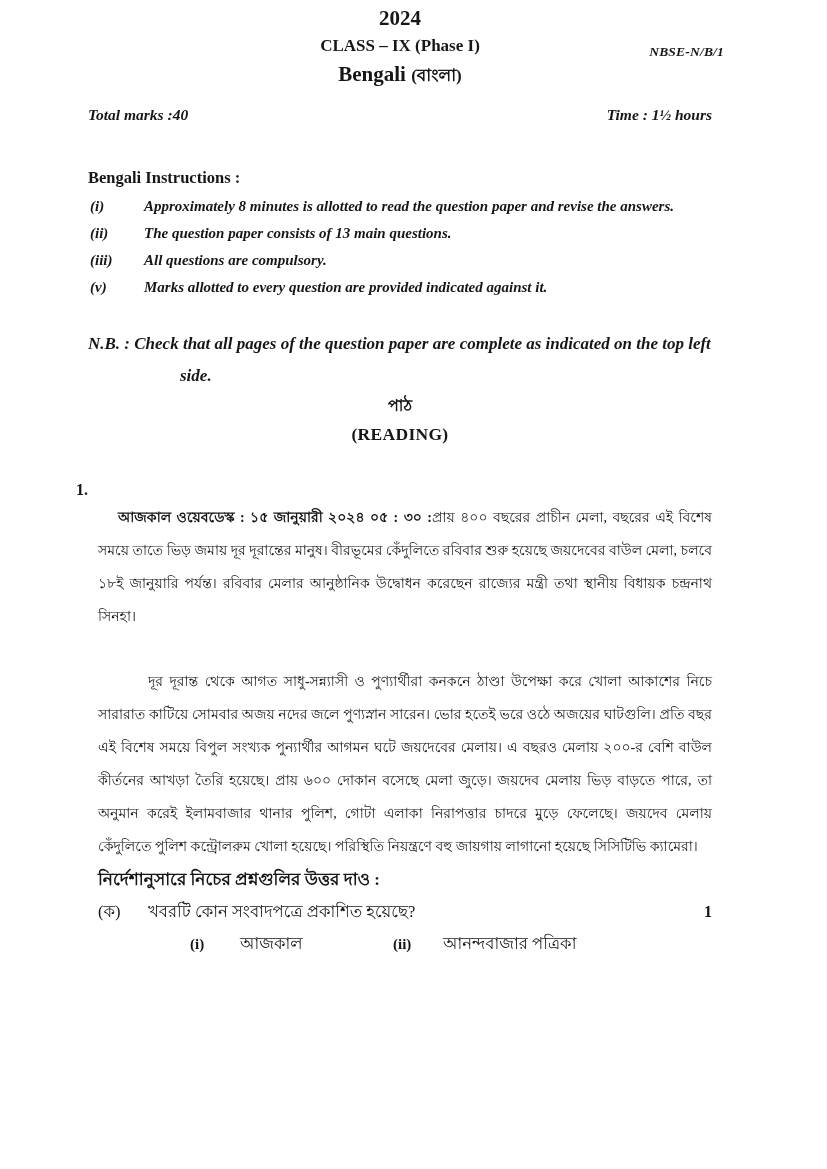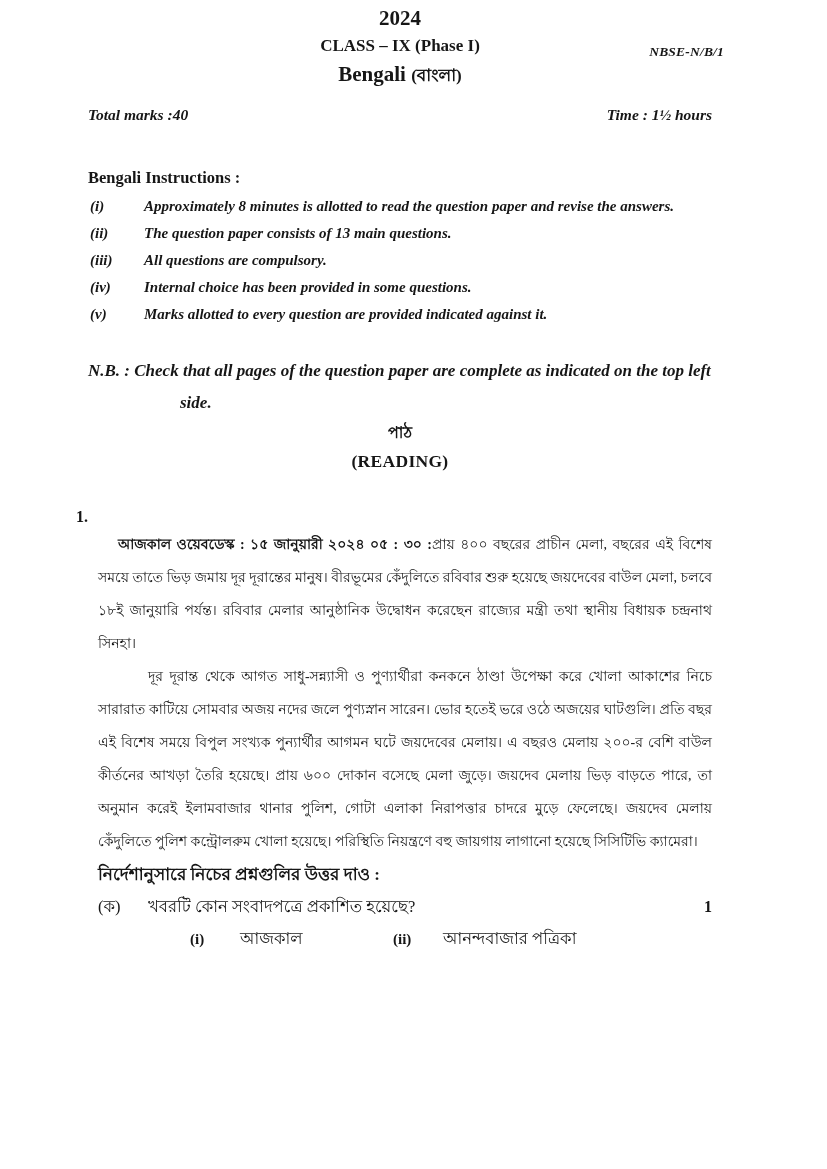--- a/index.html
+++ b/index.html
@@ -62,21 +62,21 @@
     display:flex;
     margin-left:-12px;
     margin-top:36px;
     font-size:17px;font-weight:bold;
   }
   .q1-num{width:49px;flex:0 0 49px;font-size:16px;}
   .q-body{margin-left:10px;}
   .passage{font-size:14px;line-height:33px;text-align:justify;}
   .passage p{margin:0;}
   .passage .p1{text-indent:20px;margin-top:2px;}
-  .passage .p2{text-indent:50px;}
+  .passage .p2{text-indent:50px;margin-top:32px;}
   .passage .lead{font-weight:bold;}
   .directive{
     margin-top:0px;
     font-size:17px;font-weight:bold;line-height:33px;
   }
   .subq{
     display:flex;align-items:baseline;
     margin-top:0px;
     font-size:16.5px;line-height:31px;
   }
@@ -119,24 +119,20 @@
     </div>
     <div class="inst-row">
       <span class="inst-num">(ii)</span>
       <span class="inst-text">The question paper consists of 13 main questions.</span>
     </div>
     <div class="inst-row">
       <span class="inst-num">(iii)</span>
       <span class="inst-text">All questions are compulsory.</span>
     </div>
     <div class="inst-row">
-      <span class="inst-num">(iv)</span>
-      <span class="inst-text">Internal choice has been provided in some questions.</span>
-    </div>
-    <div class="inst-row">
       <span class="inst-num">(v)</span>
       <span class="inst-text">Marks allotted to every question are provided indicated against it.</span>
     </div>
   </div>
 
   <div class="nb">N.B. : Check that all pages of the question paper are complete as indicated on the top left side.</div>
 
   <div class="h-center sec-bn">পাঠ</div>
   <div class="h-center sec-en">(READING)</div>
 

